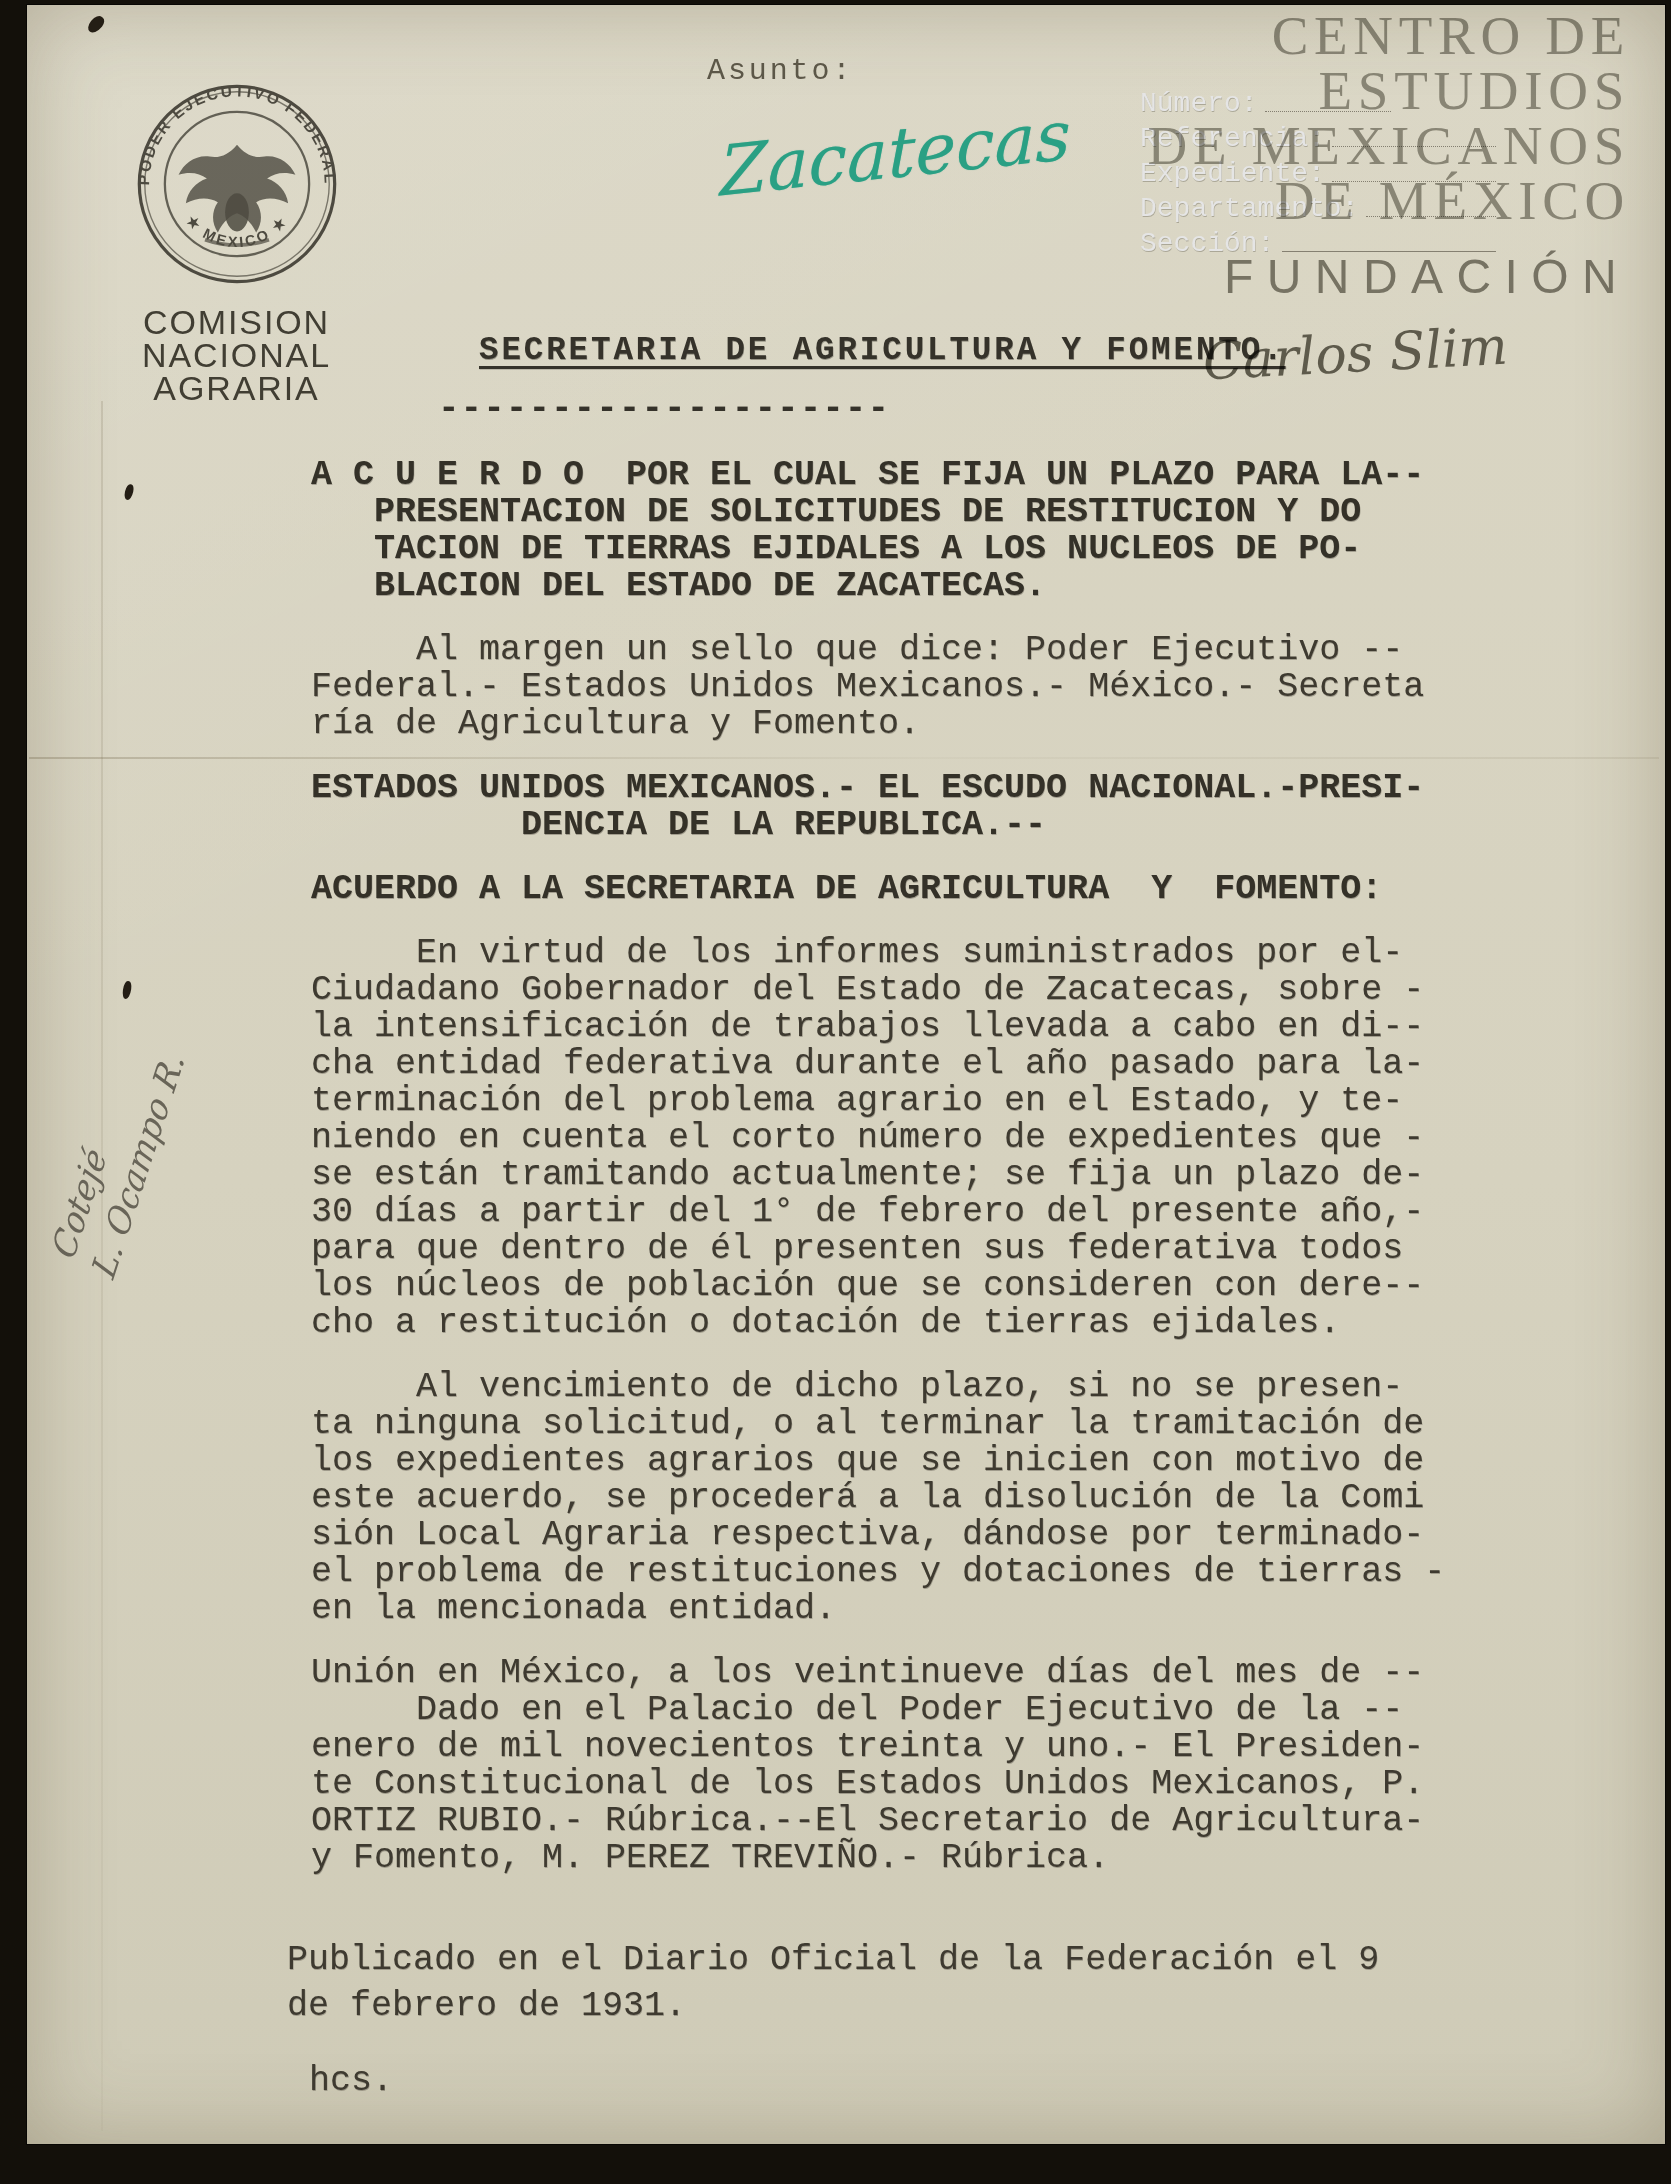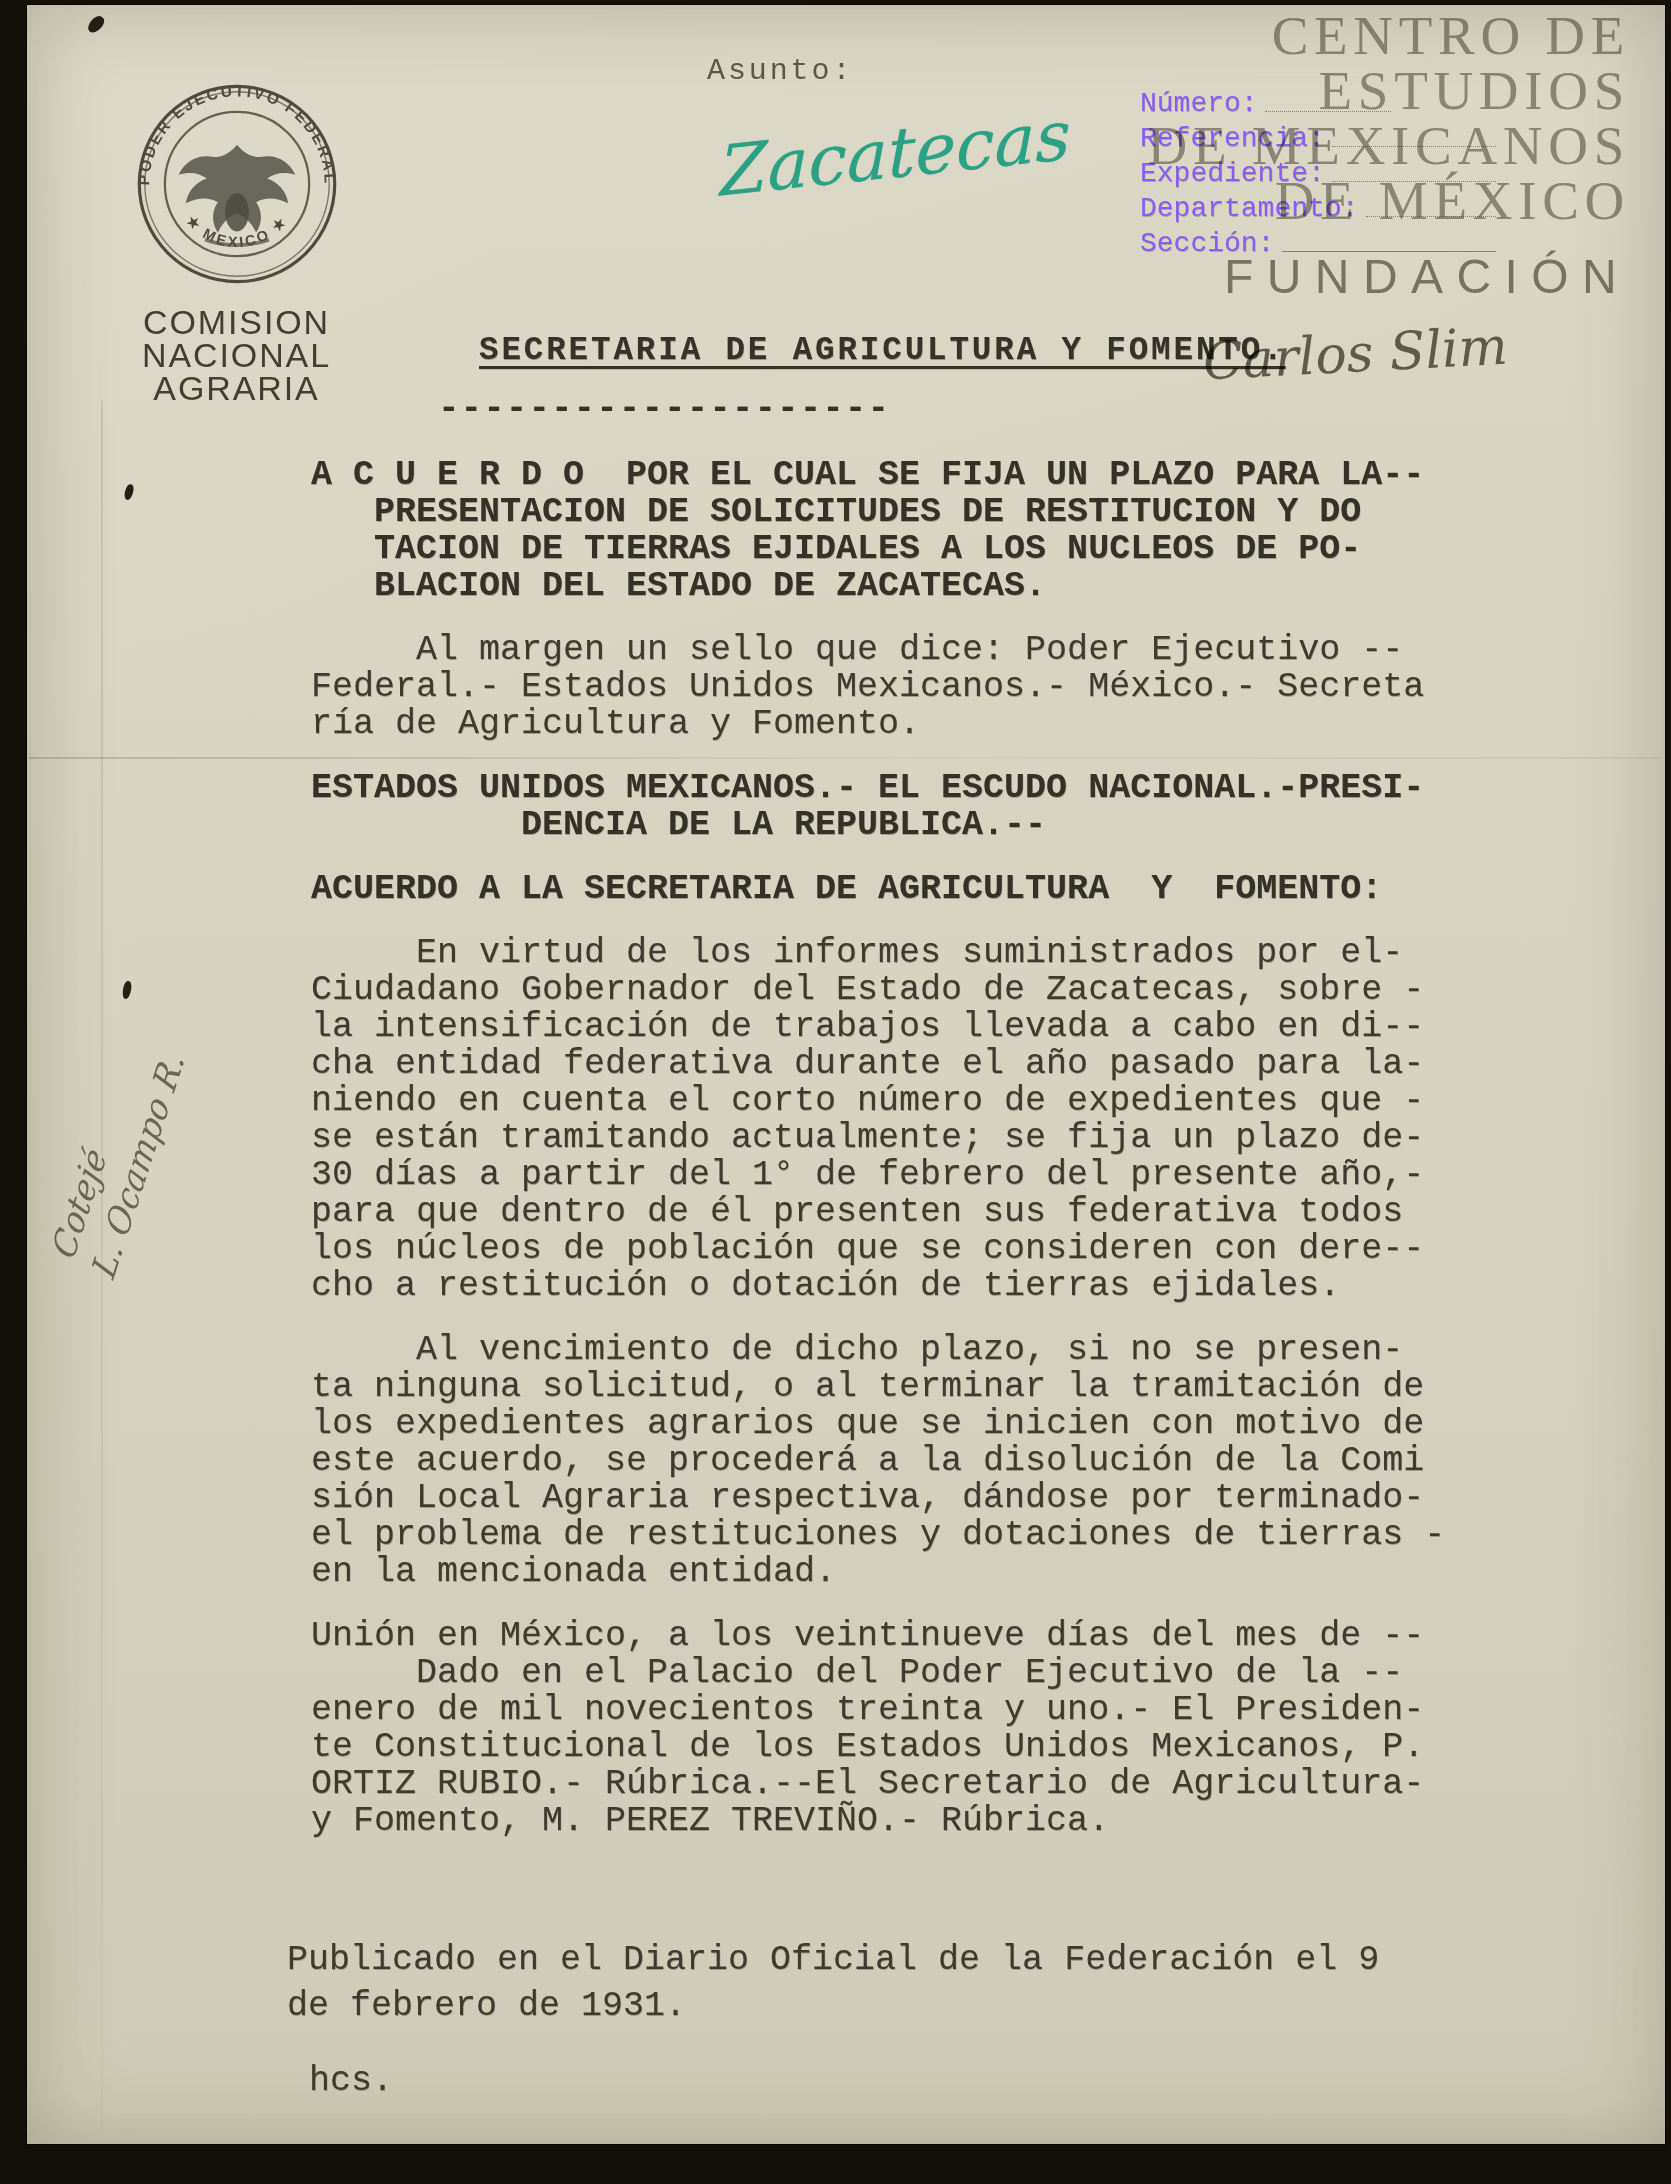--- a/index.html
+++ b/index.html
@@ -44,21 +44,21 @@
 
   
   .asunto { position:absolute; left:707px; top:54px; font-size:30px; letter-spacing:2.9px; color:#5c5748; }
   .zacatecas { position:absolute; left:719px; top:113px; font-family:"DejaVu Serif", serif;
     font-style:italic; font-size:69px; color:#2aa084; transform:rotate(-6deg) skewX(-6deg);
     text-shadow:0 0 1px rgba(42,160,132,0.5); }
 
   
   .form-fields { position:absolute; left:1140px; top:84px; width:356px; }
   .field-row { display:flex; align-items:flex-end; height:35px; }
-  .field-label { font-size:28px; color:#8b5cf6; white-space:pre; text-shadow:0.5px 0.5px 0 rgba(62,58,48,0.3); }
+  .field-label { font-size:28px; color:#e5e5e5; white-space:pre; text-shadow:0.5px 0.5px 0 rgba(62,58,48,0.3); }
   .field-line { flex:1; border-bottom:1.9px dotted #6f6a5c; margin-left:7.6px; margin-bottom:6.7px; opacity:0.8; }
   .field-row:nth-child(1) .field-line { margin-right:105px; }
   .field-row:nth-child(5) .field-line { border-bottom-style:solid; border-bottom-width:1.9px; }
 
   
   .doc-heading { position:absolute; left:440px; top:332px; font-size:32.5px; font-weight:700;
     letter-spacing:2.9px; color:#35322a; text-decoration:underline; text-underline-offset:6.7px;
     text-shadow:0.5px 0.5px 0 rgba(53,50,42,0.4);margin-left:39px; }
   .heading-rule { position:absolute; left:438px; top:388px; font-size:36px; font-weight:700;
     letter-spacing:1px; color:#35322a; }
@@ -180,20 +180,21 @@
         <div class="tline">          DENCIA DE LA REPUBLICA.--</div>
       </div>
       <div class="para bold">
         <div class="tline">ACUERDO A LA SECRETARIA DE AGRICULTURA  Y  FOMENTO:</div>
       </div>
       <div class="para">
         <div class="tline">     En virtud de los informes suministrados por el-</div>
         <div class="tline">Ciudadano Gobernador del Estado de Zacatecas, sobre -</div>
         <div class="tline">la intensificación de trabajos llevada a cabo en di--</div>
         <div class="tline">cha entidad federativa durante el año pasado para la-</div>
+        <div class="tline">terminación del problema agrario en el Estado, y te-</div>
         <div class="tline">niendo en cuenta el corto número de expedientes que -</div>
         <div class="tline">se están tramitando actualmente; se fija un plazo de-</div>
         <div class="tline">30 días a partir del 1° de febrero del presente año,-</div>
         <div class="tline">para que dentro de él presenten sus federativa todos</div>
         <div class="tline">los núcleos de población que se consideren con dere--</div>
         <div class="tline">cho a restitución o dotación de tierras ejidales.</div>
       </div>
       <div class="para">
         <div class="tline">     Al vencimiento de dicho plazo, si no se presen-</div>
         <div class="tline">ta ninguna solicitud, o al terminar la tramitación de</div>

